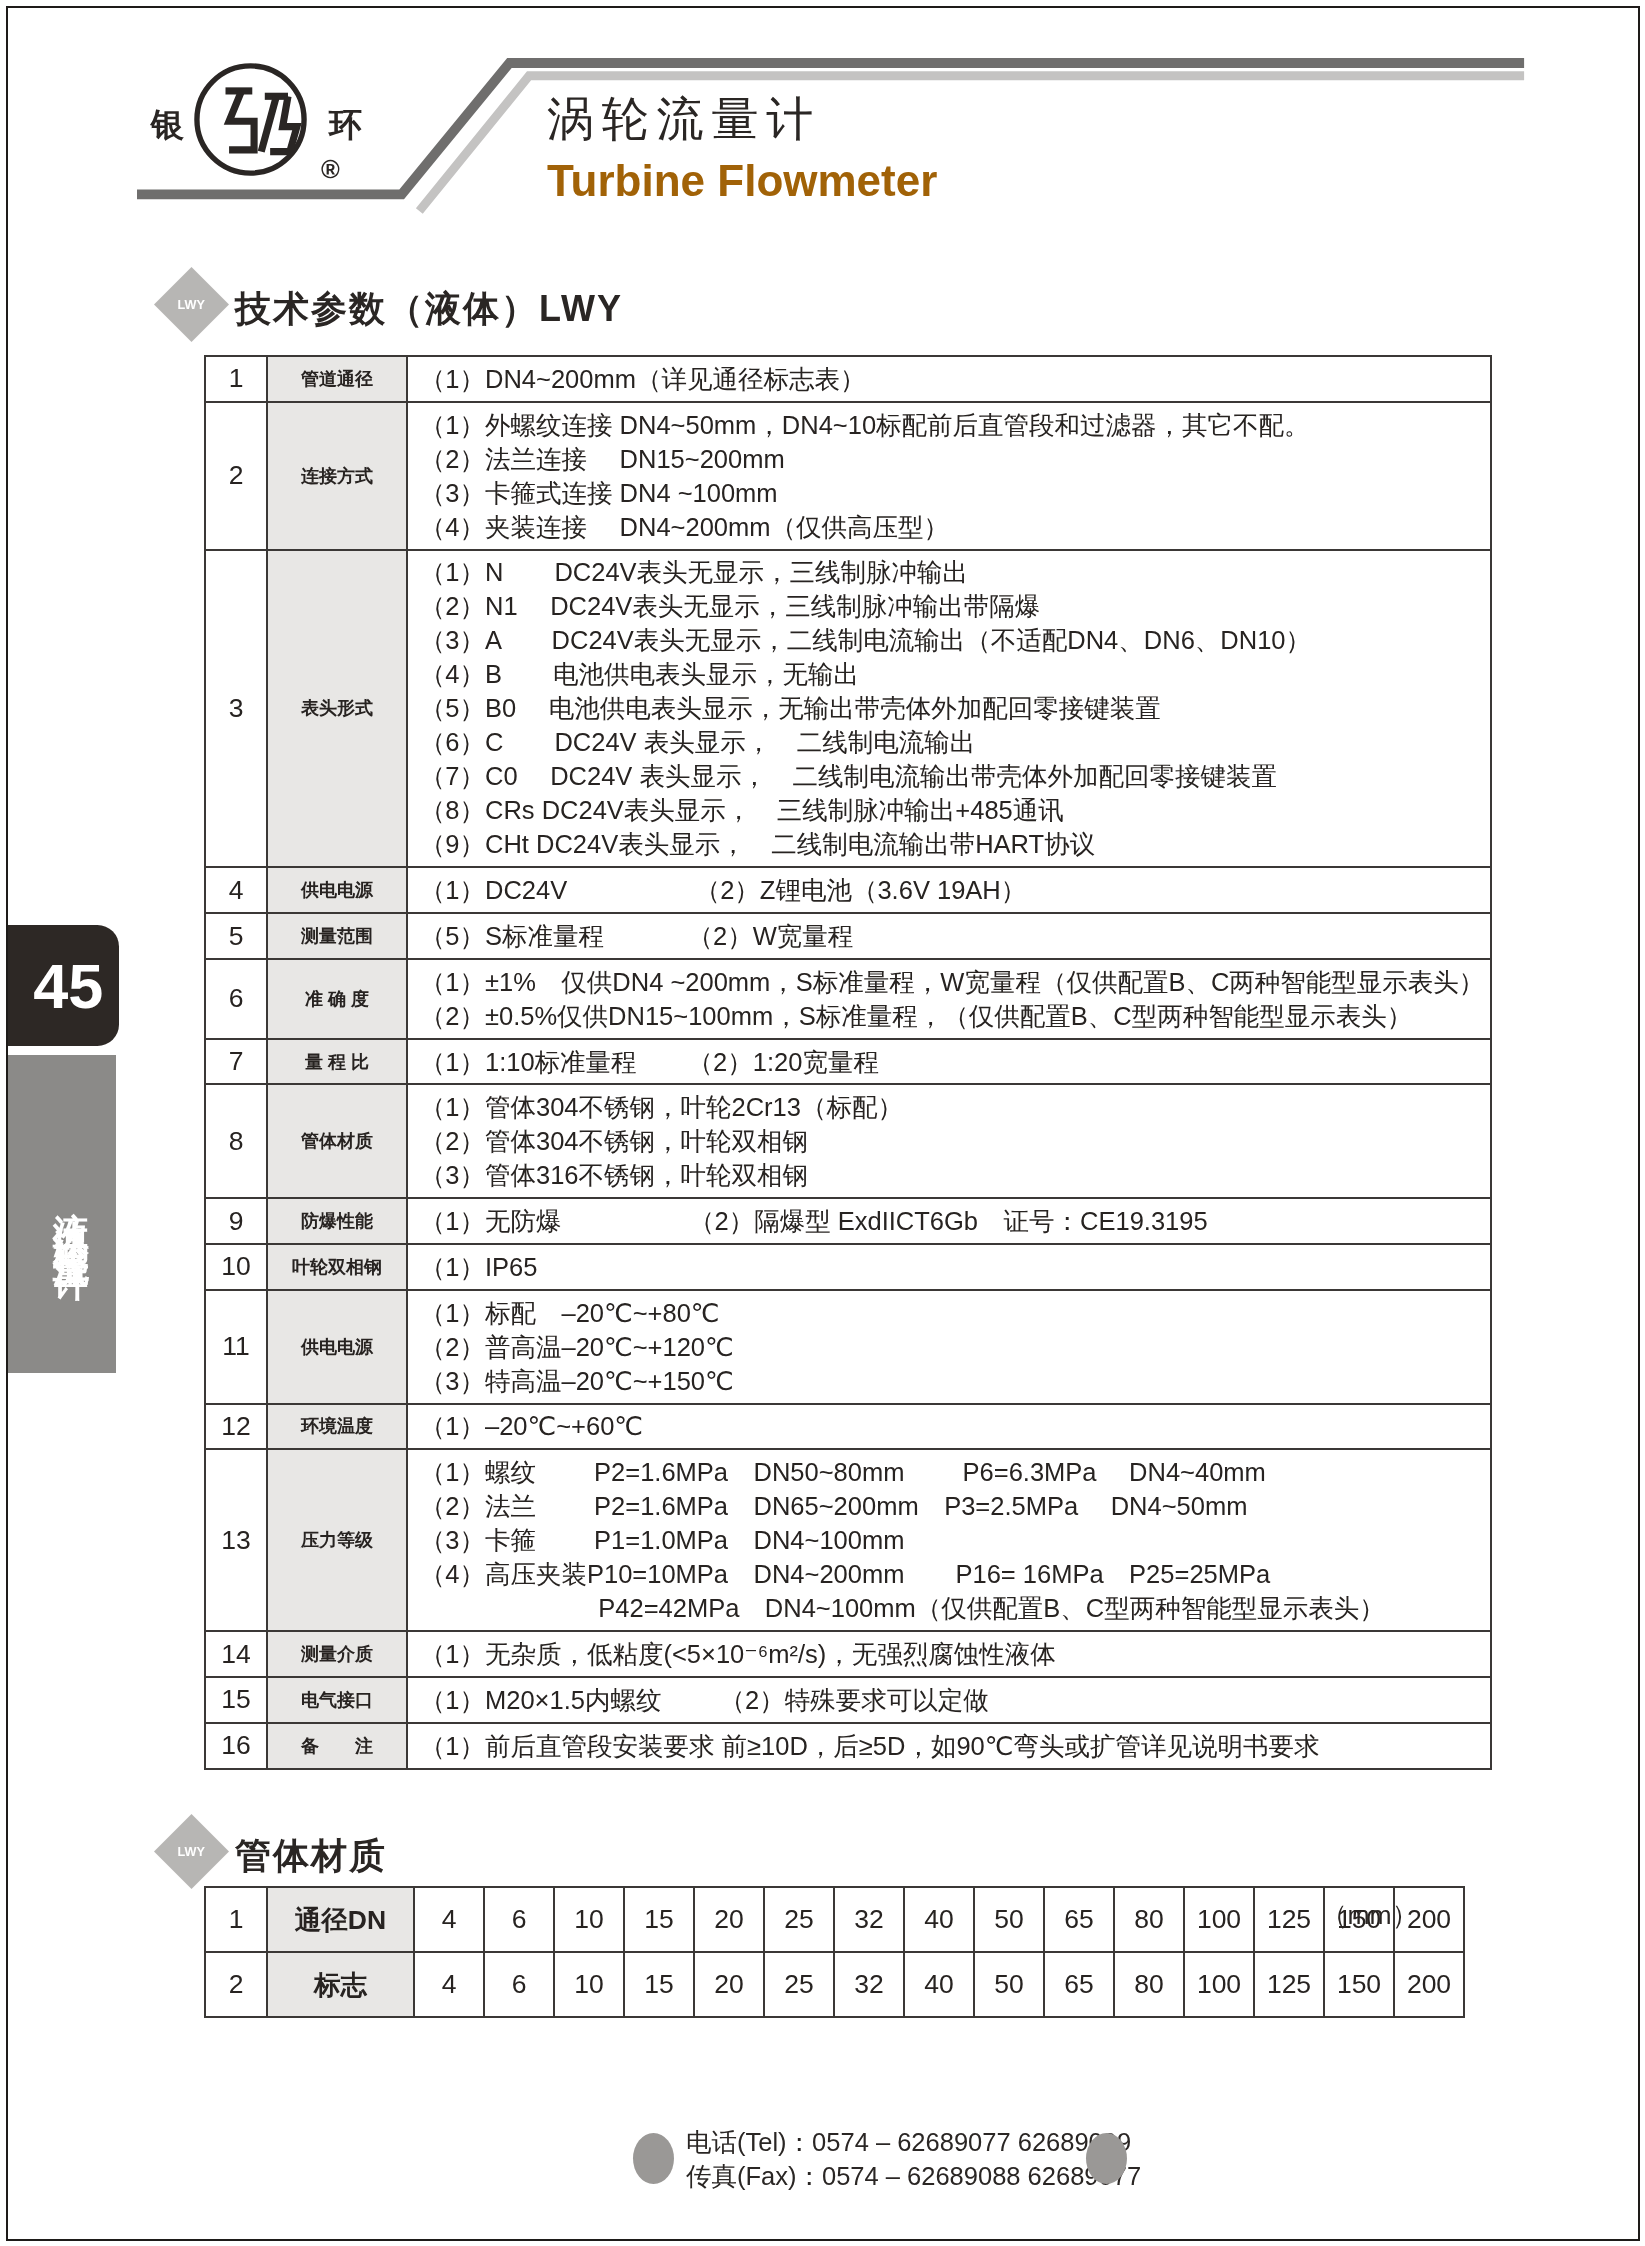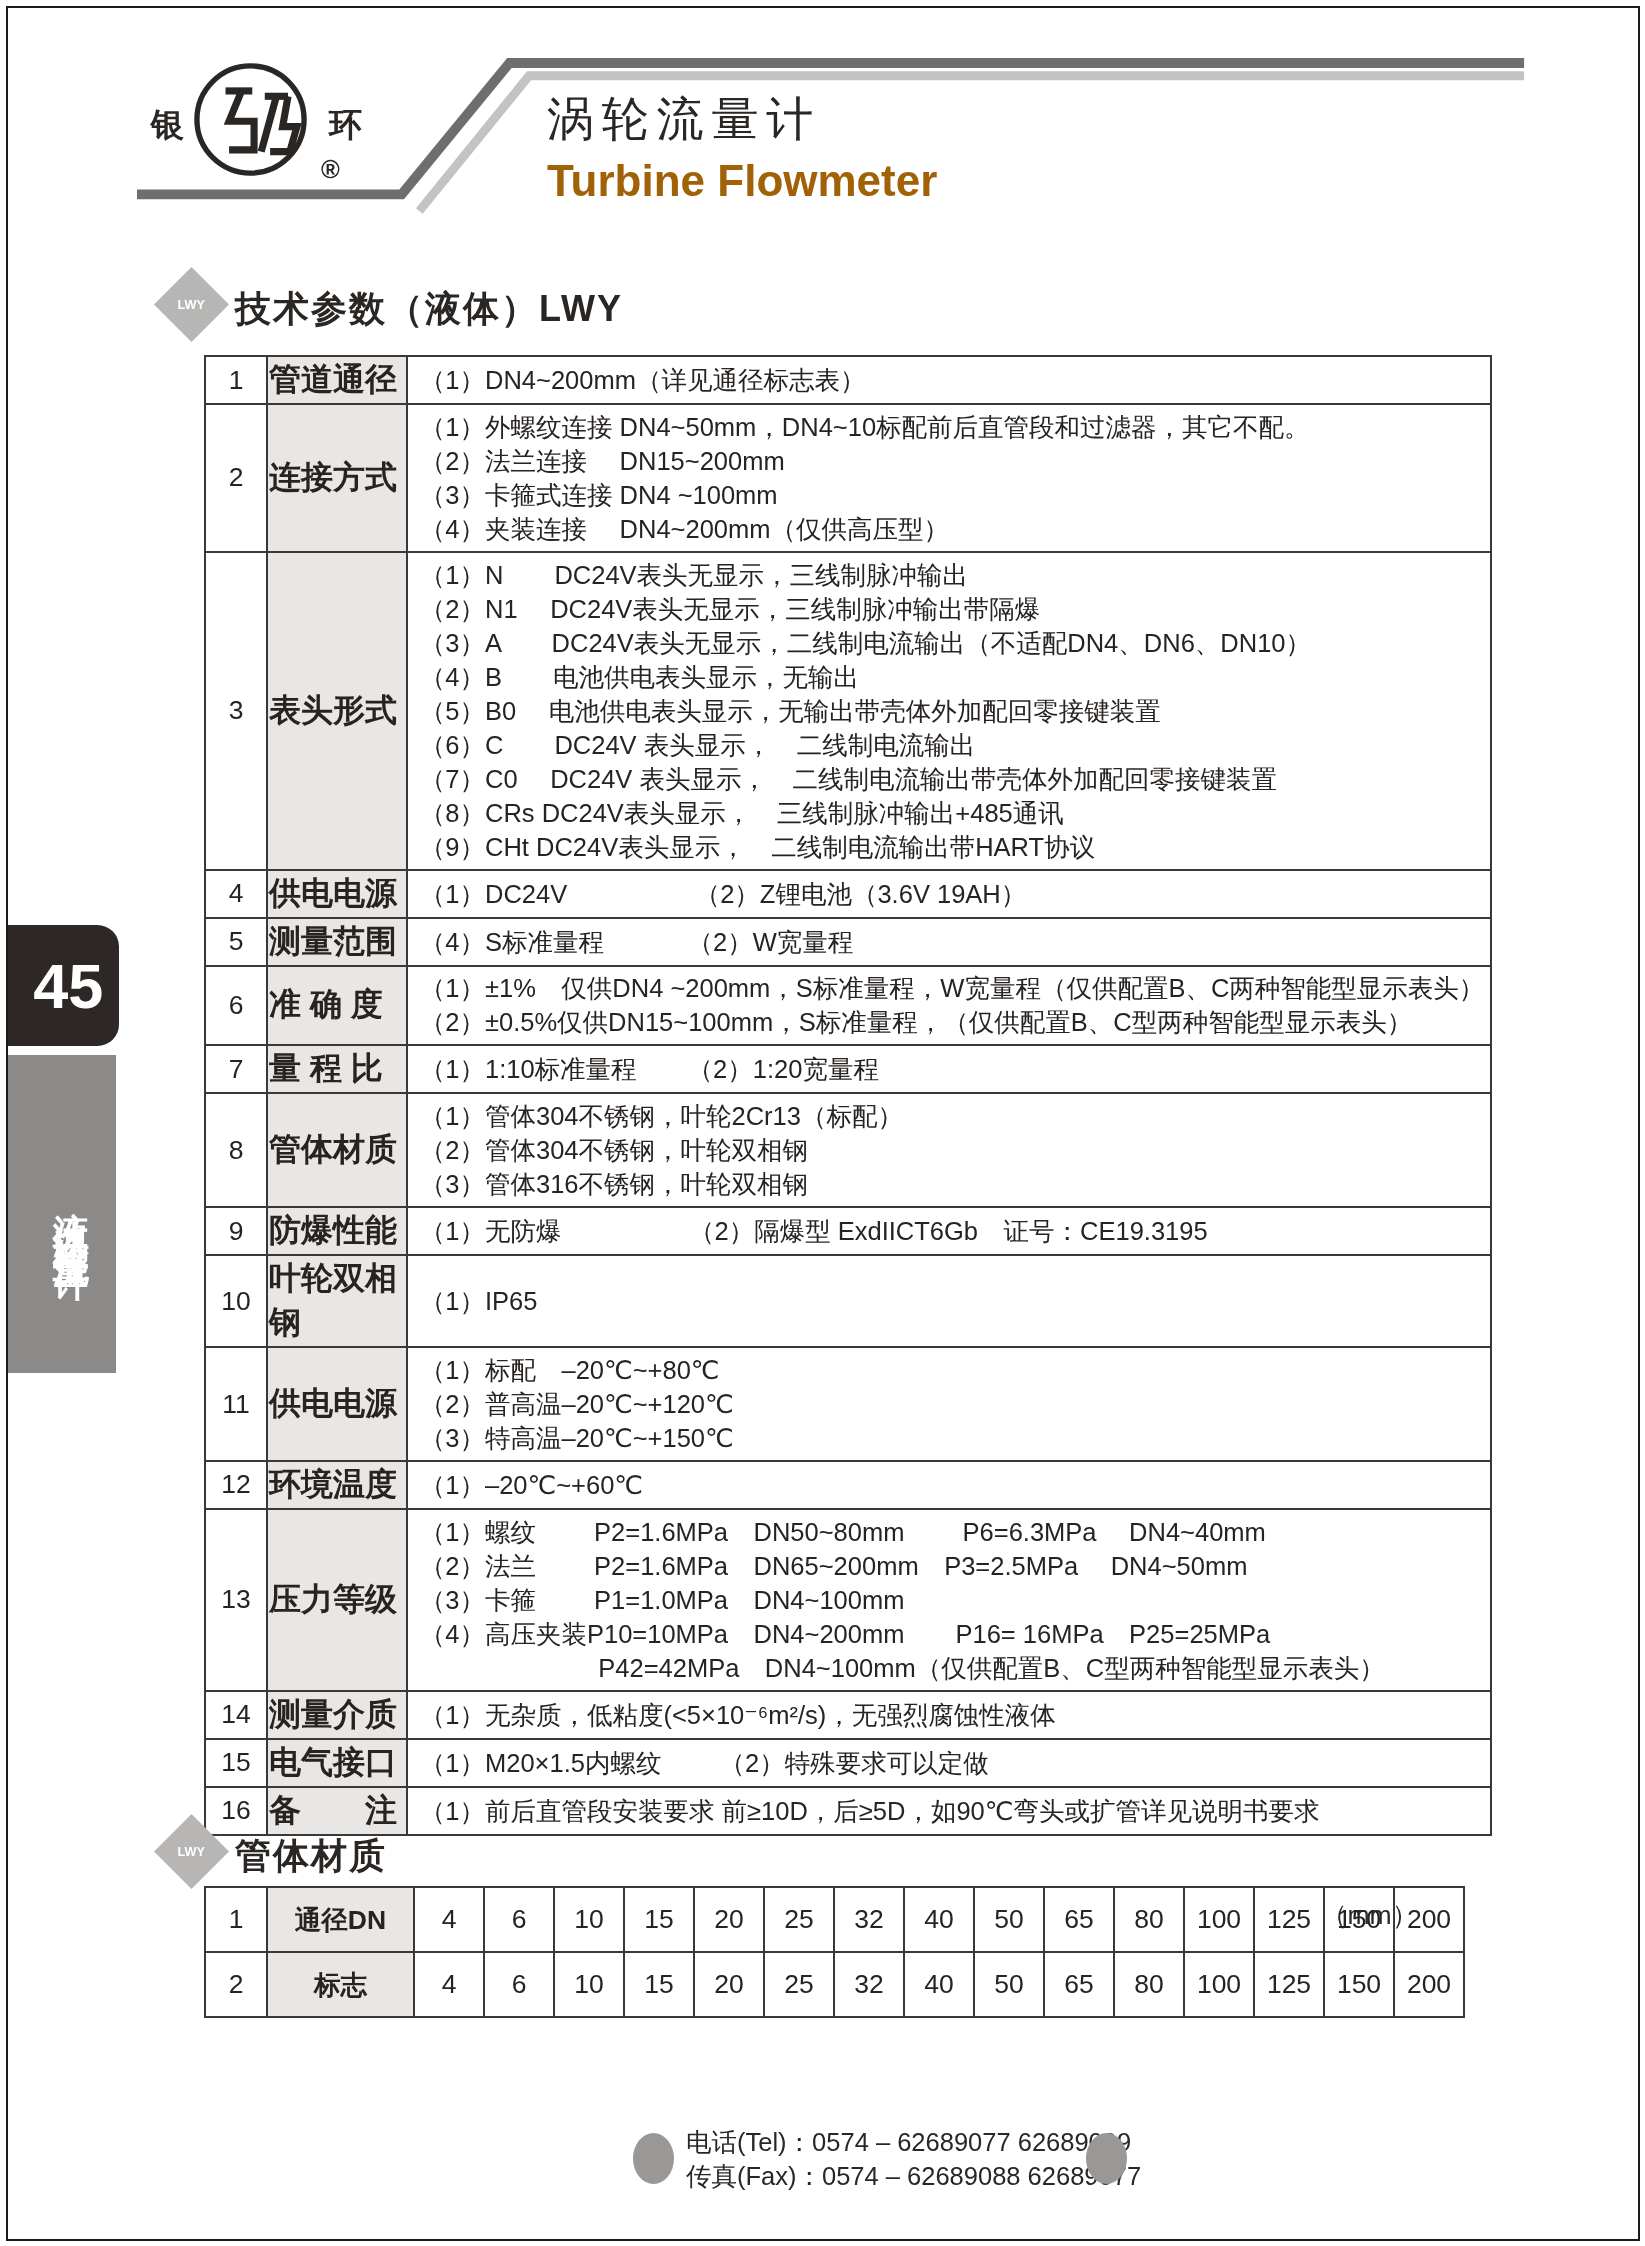--- a/index.html
+++ b/index.html
@@ -27,21 +27,21 @@
   .sec-title-spec{left:235px;top:285px;}
   .sec-title-dn{left:235px;top:1832px;}
   .unit-label{position:absolute;left:1321px;top:1897px;font-size:26.5px;color:#2a2624;}
 
   
   .spec-wrap{position:absolute;left:204px;top:355px;}
   table{border-collapse:collapse;}
   .spec-table{border:2.9px solid #3b3836;}
   .spec-table td{border:2px solid #3b3836;vertical-align:middle;}
   .spec-table .c-no{width:58px;text-align:center;font-size:26.5px;}
-  .spec-table .c-label{width:136px;font-size:32px;font-weight:bold;background:#e8e7e5;}
+  .spec-table .c-label{width:136px;text-align:center;font-size:18px;font-weight:bold;background:#e8e7e5;}
   .spec-table .c-content{width:1010px;padding:4.9px 5.9px 4.9px 11.8px;}
   .c-content .line{font-size:25.5px;line-height:34px;white-space:nowrap;}
 
   
   .dn-wrap{position:absolute;left:204px;top:1886px;}
   .dn-table{border:2.9px solid #3b3836;}
   .dn-table td{border:2px solid #3b3836;height:61px;text-align:center;font-size:26.5px;vertical-align:middle;}
   .dn-table .c-no{width:58px;}
   .dn-table .c-label{width:143px;font-weight:bold;background:#e8e7e5;}
   .dn-table .c-val{width:66px;}
@@ -133,21 +133,21 @@
             <td class="c-no">4</td>
             <td class="c-label">供电电源</td>
             <td class="c-content">
               <div class="line">（1）DC24V　　　　　（2）Z锂电池（3.6V 19AH）</div>
             </td>
           </tr>
           <tr class="">
             <td class="c-no">5</td>
             <td class="c-label">测量范围</td>
             <td class="c-content">
-              <div class="line">（4）S标准量程　　　 （2）W宽量程</div>
+              <div class="line">（5）S标准量程　　　 （2）W宽量程</div>
             </td>
           </tr>
           <tr class="">
             <td class="c-no">6</td>
             <td class="c-label">准 确 度</td>
             <td class="c-content">
               <div class="line">（1）±1%　仅供DN4 ~200mm，S标准量程，W宽量程（仅供配置B、C两种智能型显示表头）</div>
               <div class="line">（2）±0.5%仅供DN15~100mm，S标准量程，（仅供配置B、C型两种智能型显示表头）</div>
             </td>
           </tr>

